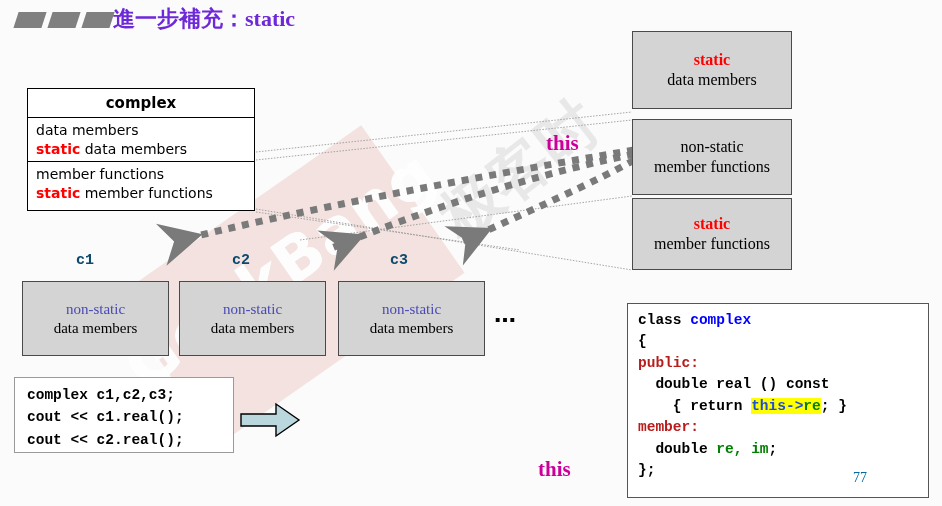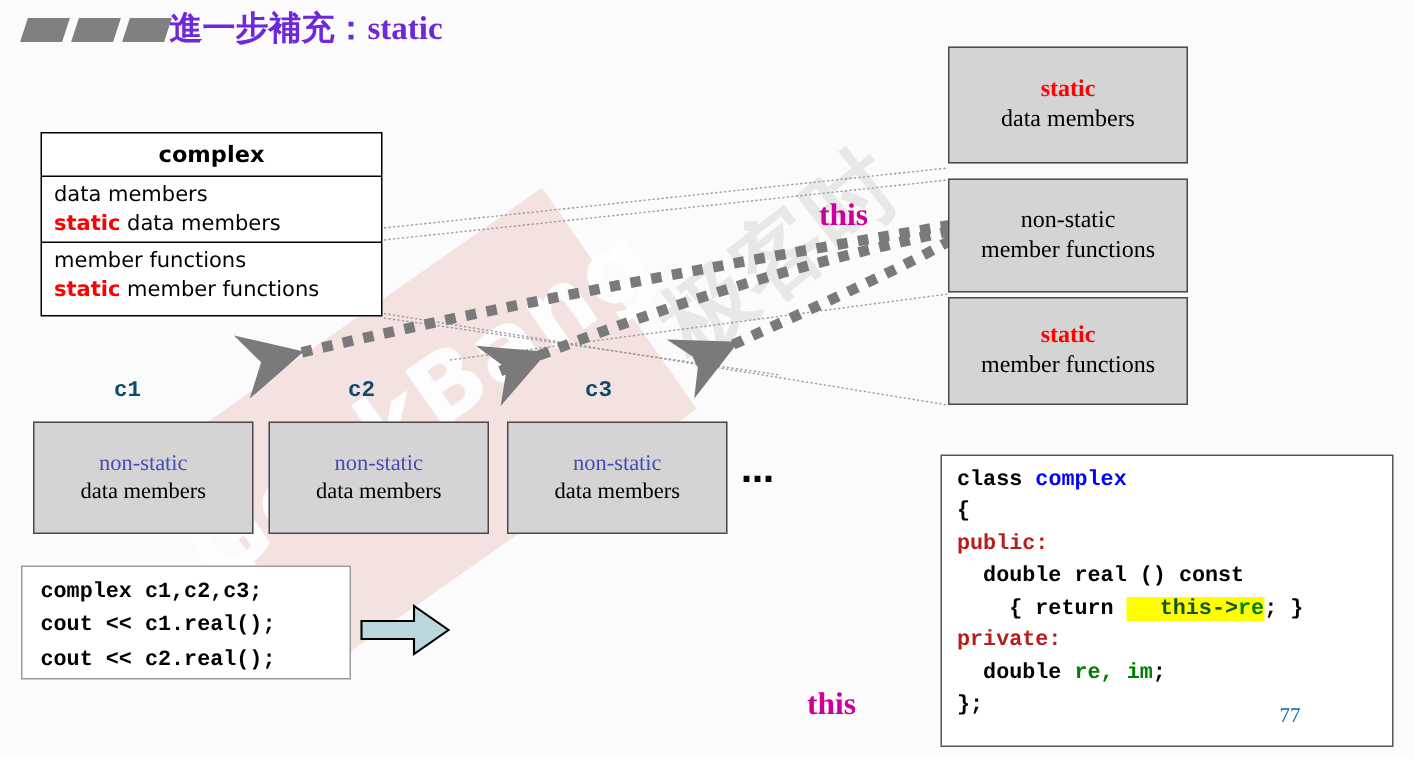--- a/index.html
+++ b/index.html
@@ -105,21 +105,21 @@
     color:#000;padding:6px 12px;white-space:pre;
   }
   #code-before{left:14px;top:377px;width:220px;height:76px;}
   #code-after{left:299px;top:377px;width:316px;height:76px;}
   #code-class{left:627px;top:303px;width:302px;height:195px;
     padding:6px 10px;font-size:14.5px;line-height:1.48;border:1px solid #555;}
 
   .kw-red{color:#b91c1c;}
   .kw-blue{color:#0000ff;}
   .kw-green{color:#008000;font-family:Liberation Mono, monospace;}
-  .kw-mag{color:#14532d;padding-left:22px;}
+  .kw-mag{color:#1d4ed8;}
   .hl{background:#ffff00;}
 
   .this-label{
     position:absolute;font-family:"Liberation Serif", serif;
     font-size:21px;font-weight:bold;color:#cc0099;
   }
   #this-top{left:546px;top:131px;}
   #this-bottom{left:538px;top:457px;}
 
   #page-num{position:absolute;left:853px;top:470px;
@@ -221,21 +221,21 @@
   <svg id="flow-arrow" viewBox="0 0 62 40">
     <path d="M1,14 L36,14 L36,4 L59,20 L36,36 L36,26 L1,26 Z" fill="#b9d7dd" stroke="#000" stroke-width="1.4"></path>
   </svg>
 
 
   <div class="codebox" id="code-class"><span>class </span><span class="kw-blue">complex</span>
 <span>{</span>
 <span class="kw-red">public:</span>
 <span>  double real () const</span>
 <span>    { return </span><span class="hl kw-mag">this-&gt;</span><span class="hl kw-green">re</span><span>; }</span>
-<span class="kw-red">private:</span>
+<span class="kw-red">member:</span>
 <span>  double </span><span class="kw-green">re, im</span><span>;</span>
 <span>};</span></div>
 
   <div id="page-num">77</div>
 
   <div class="this-label" id="this-top">this</div>
   <div class="this-label" id="this-bottom">this</div>
 
 </div>
 

